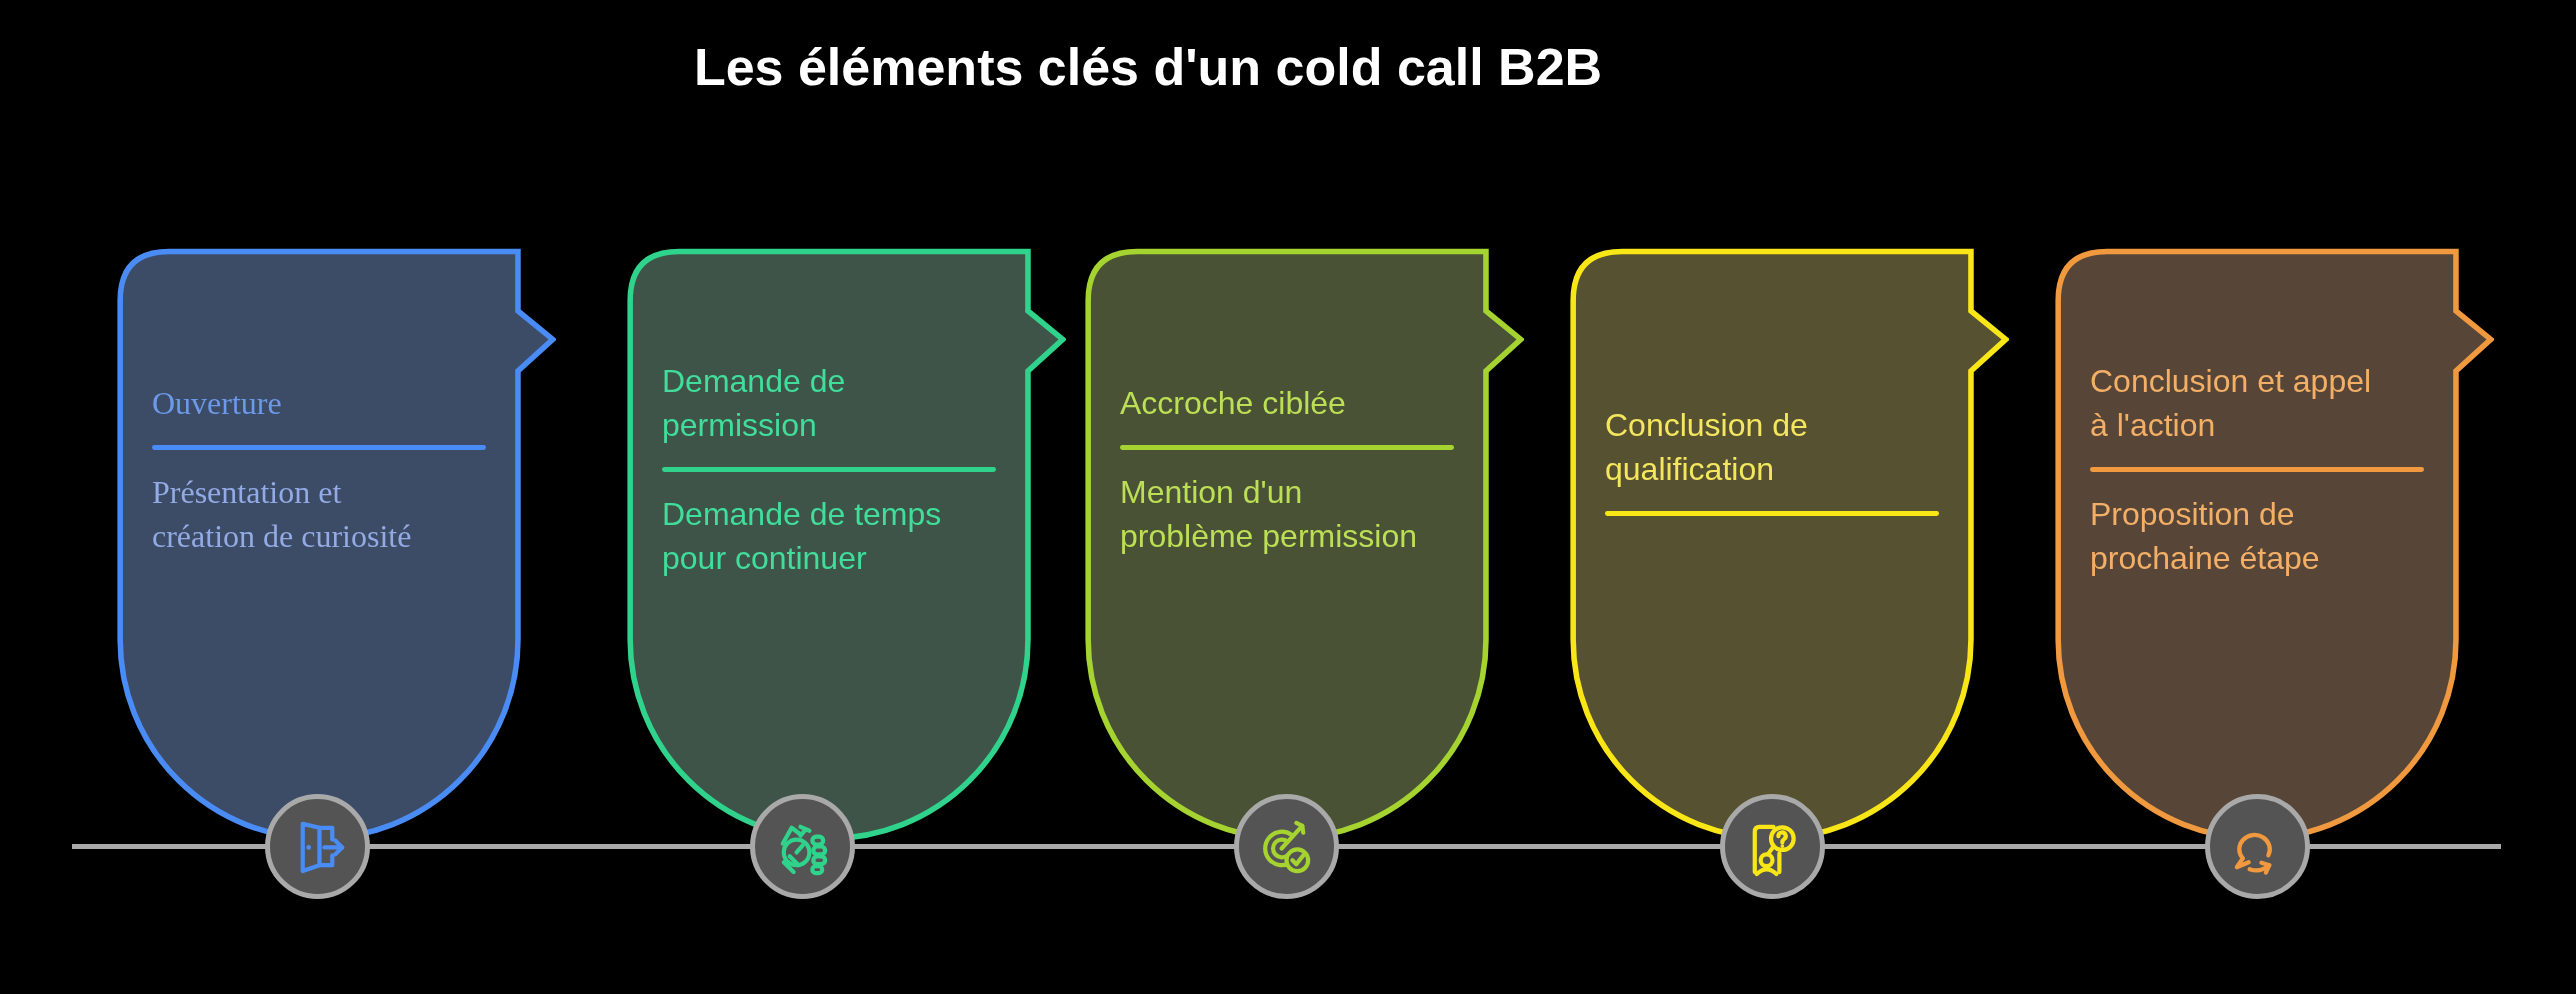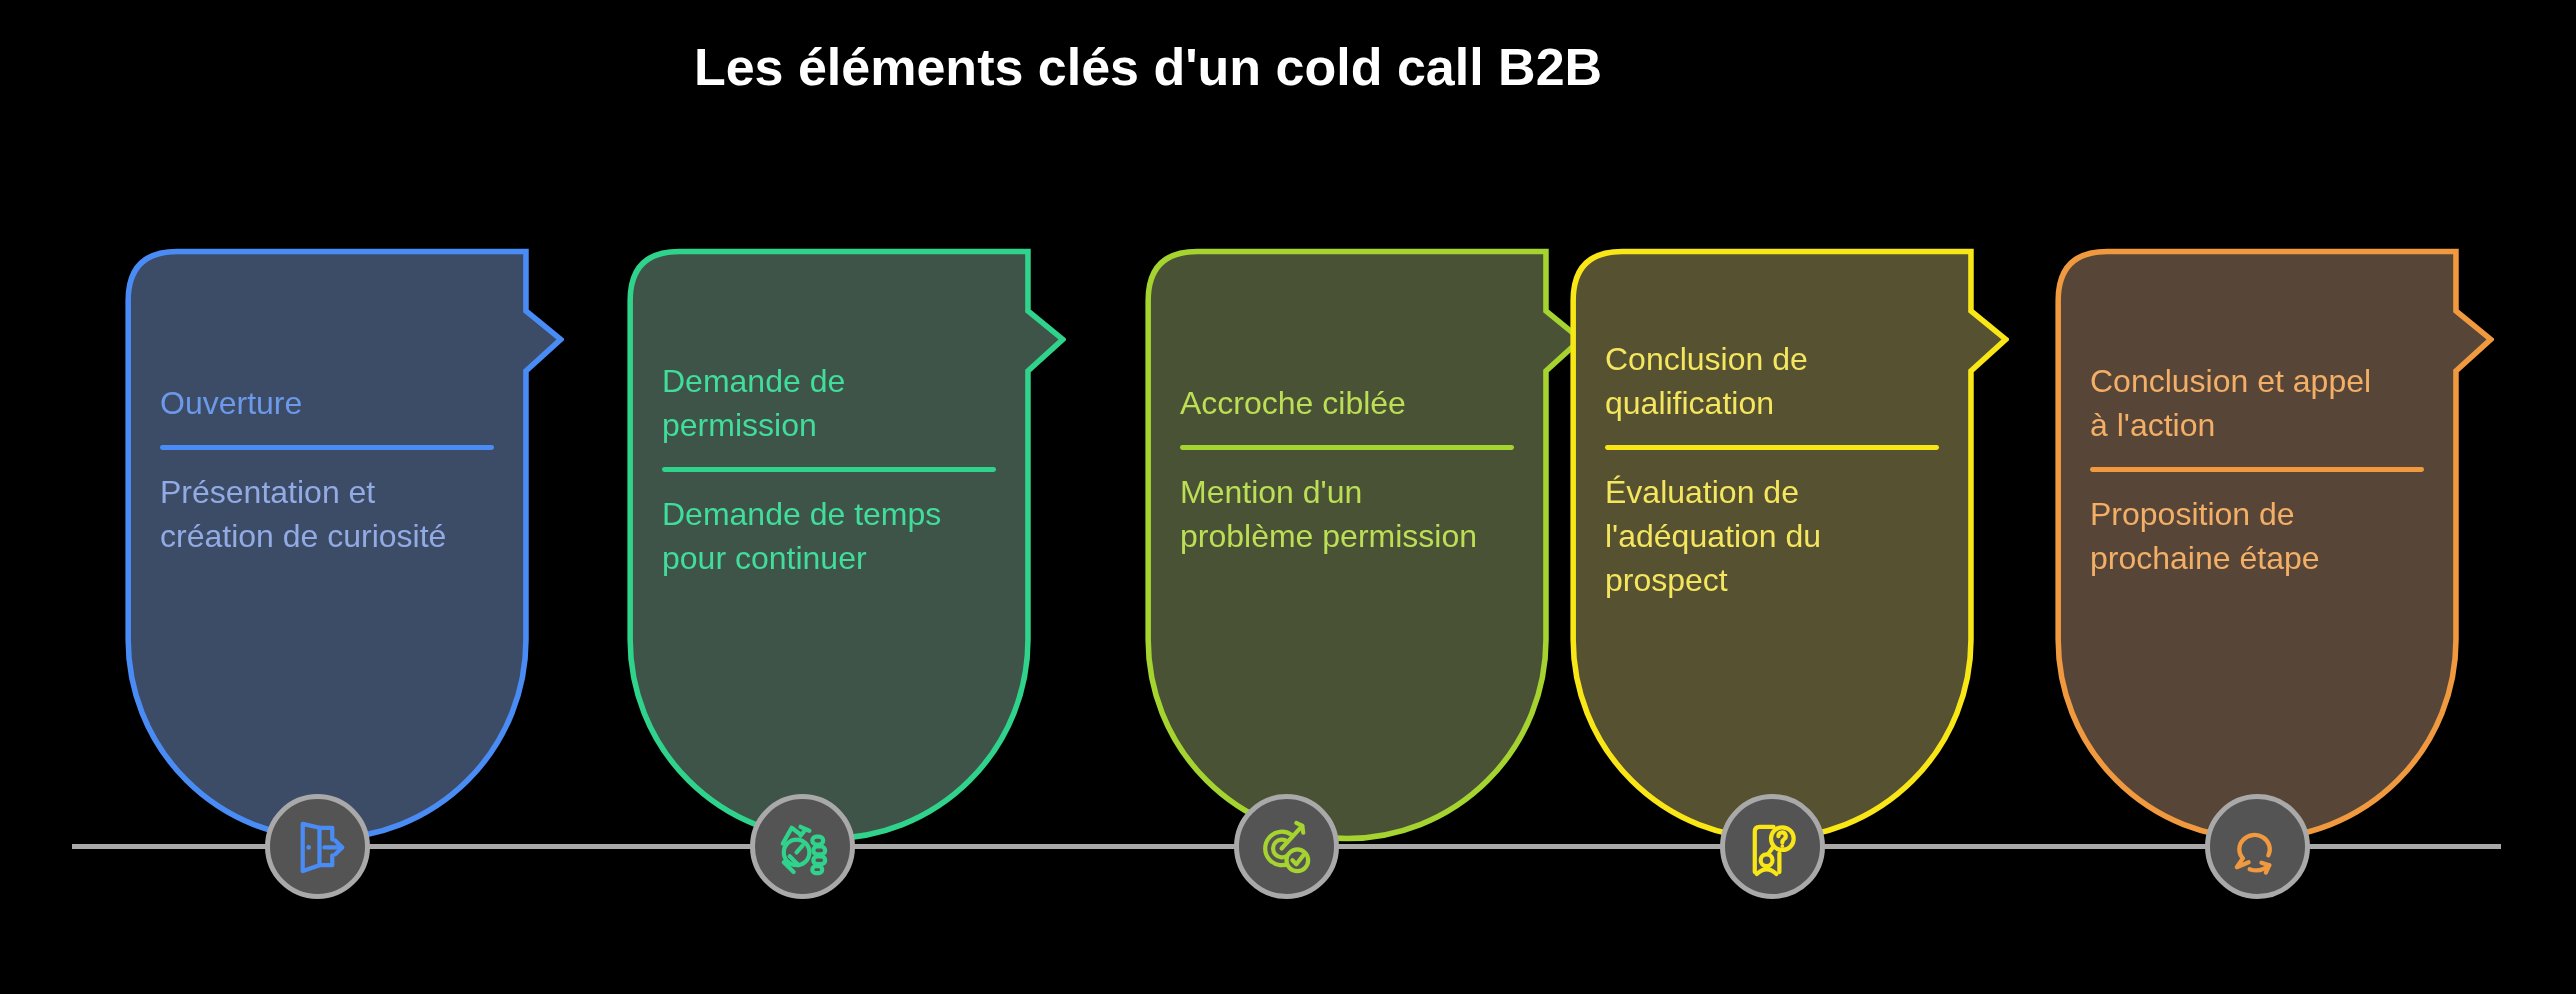--- a/index.html
+++ b/index.html
@@ -69,21 +69,21 @@
 </style>
 </head>
 <body style="background: rgb(0, 0, 0);">
 
 <div class="canvas">
 
   <h1 class="main-title" style="color: rgb(255, 255, 255);">Les éléments clés d'un cold call B2B</h1>
 
   <div class="timeline-line"></div>
 
-  <div class="card" style="left: 128px; --accent: #4A8CF5; --fill: #3D4C66; --title-color: #6C99EA; --body-color: #93ABE5;">
+  <div class="card" style="left: 120px; font-family: Liberation Serif, serif; --accent: #4A8CF5; --fill: #3D4C66; --title-color: #6C99EA; --body-color: #93ABE5;">
     <svg class="shape" viewBox="-4 -4 554 749">
       <path d="M62,0 L502,0 L502,75 L546,111 L502,151 L502,490 A251,251 0 0 1 0,490 L0,62 Q0,0 62,0 Z"></path>
     </svg>
     <div class="content">
       <div class="card-title">Ouverture</div>
       <div class="divider"></div>
       <div class="card-desc">Présentation et
 création de curiosité</div>
     </div>
   </div>
@@ -94,43 +94,40 @@
     </svg>
     <div class="content">
       <div class="card-title">Demande de
 permission</div>
       <div class="divider"></div>
       <div class="card-desc">Demande de temps
 pour continuer</div>
     </div>
   </div>
 
-  <div class="card" style="left: 1148px; text-decoration: underline; --accent: #A5D32F; --fill: #4A5236; --title-color: #BCDF55; --body-color: #BCDF55;">
+  <div class="card" style="left: 1088px; text-decoration: underline; --accent: #A5D32F; --fill: #4A5236; --title-color: #BCDF55; --body-color: #BCDF55;">
     <svg class="shape" viewBox="-4 -4 554 749">
       <path d="M62,0 L502,0 L502,75 L546,111 L502,151 L502,490 A251,251 0 0 1 0,490 L0,62 Q0,0 62,0 Z"></path>
     </svg>
     <div class="content">
       <div class="card-title">Accroche ciblée</div>
       <div class="divider"></div>
       <div class="card-desc">Mention d'un
 problème permission</div>
     </div>
   </div>
 
   <div class="card" style="left: 1573px; --accent: #F9E616; --fill: #565130; --title-color: #F4E75F; --body-color: #F4E75F;">
     <svg class="shape" viewBox="-4 -4 554 749">
       <path d="M62,0 L502,0 L502,75 L546,111 L502,151 L502,490 A251,251 0 0 1 0,490 L0,62 Q0,0 62,0 Z"></path>
     </svg>
     <div class="content">
       <div class="card-title">Conclusion de
 qualification</div>
       <div class="divider"></div>
-      <div class="card-desc">Évaluation de
-l'adéquation du
-prospect</div>
     </div>
   </div>
 
   <div class="card" style="left: 2058px; --accent: #F0993E; --fill: #574638; --title-color: #F4AF67; --body-color: #F4AF67;">
     <svg class="shape" viewBox="-4 -4 554 749">
       <path d="M62,0 L502,0 L502,75 L546,111 L502,151 L502,490 A251,251 0 0 1 0,490 L0,62 Q0,0 62,0 Z"></path>
     </svg>
     <div class="content">
       <div class="card-title">Conclusion et appel
 à l'action</div>

